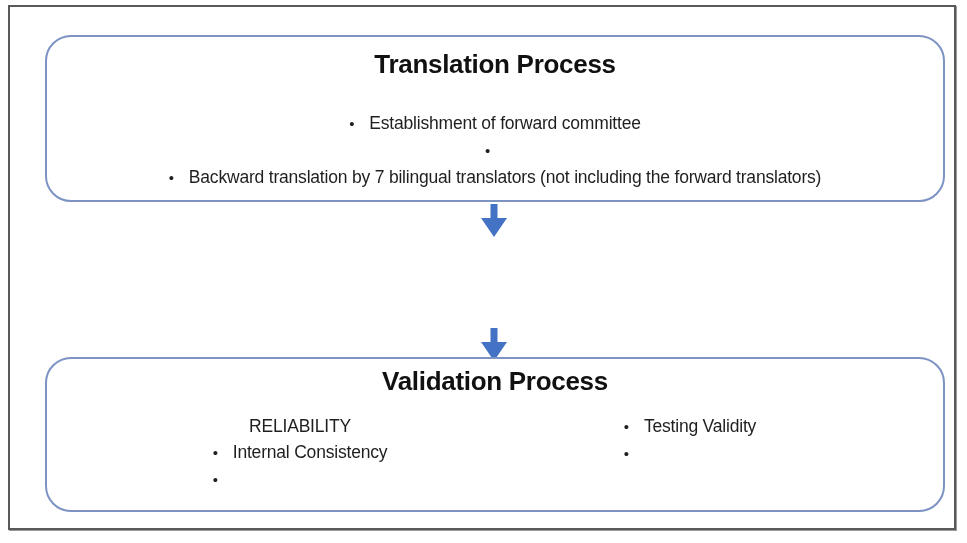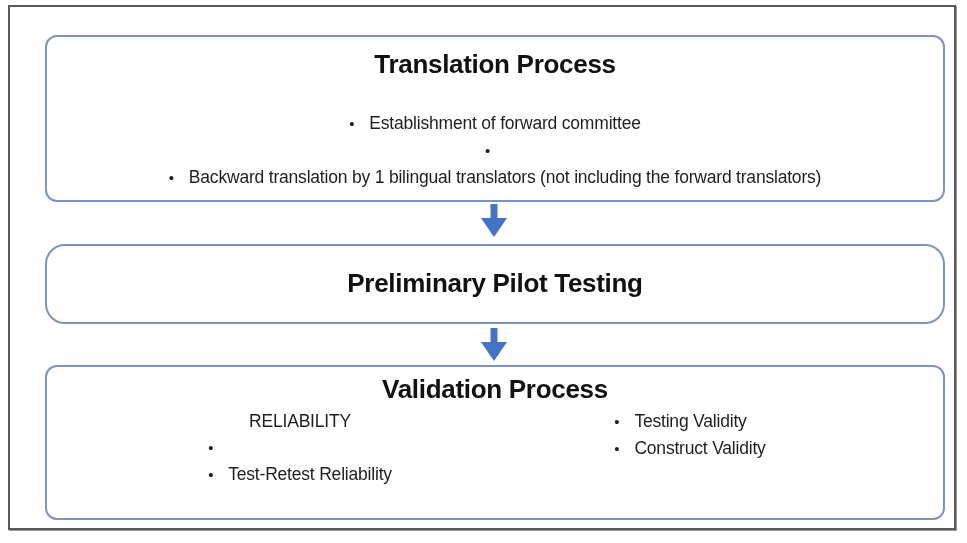--- a/index.html
+++ b/index.html
@@ -7,40 +7,40 @@
     position:relative; width:967px; height:543px; background:#ffffff;
     font-family:"Liberation Sans", sans-serif; color:#1f1f1f; overflow:hidden;
   }
   .frame {
     position:absolute; left:8px; top:5px; width:948px; height:525px;
     border:2px solid #595959; background:#ffffff; box-sizing:border-box;
     box-shadow:1px 1px 0 #9a9a9a;
   }
   .box {
     position:absolute; left:35px; width:900px; box-sizing:border-box;
-    border:2px solid #7D93C4; border-radius:12px; background:#ffffff;
+    border:2px solid #7D93C4; border-radius:26px; background:#ffffff;
   }
   .box1 { top:28px; height:167px; }
   .box2 { top:237px; height:80px; border-radius:20px;
           display:flex; align-items:center; justify-content:center; }
-  .box3 { top:358px; height:155px; }
+  .box3 { top:350px; height:155px; }
   .box-title {
     text-align:center; font-weight:bold; font-size:26px; line-height:1.2;
     letter-spacing:-0.3px; color:#111111;
   }
   .box1 .box-title { padding-top:12px; }
   .box3 .box-title { padding-top:7px; }
   .bullets { margin-top:30px; }
   .bullet-line {
     display:flex; justify-content:center; align-items:baseline;
     font-size:17.5px; line-height:27px; letter-spacing:-0.2px;
   }
   .dot { margin-right:15px; font-size:15px; }
   .cols {
-    display:flex; width:780px; margin:3px auto 0 auto;
+    display:flex; width:780px; margin:16px auto 0 auto;
   }
   .col { width:390px; text-align:center; }
   .col-header { font-size:17.5px; line-height:26px; letter-spacing:-0.2px; }
   .col-list { display:inline-block; text-align:left; }
   .col-list .bullet-line { justify-content:flex-start; }
   .arrow { position:absolute; left:471px; width:26px; height:33px; }
   .arrow1 { top:197px; }
   .arrow2 { top:321px; }
 </style>
 </head>
@@ -54,63 +54,59 @@
       <div class="bullets">
         <div class="bullet-line">
           <span class="dot">•</span>
           <span class="bullet-text">Establishment of forward committee</span>
         </div>
         <div class="bullet-line">
           <span class="dot">•</span>
         </div>
         <div class="bullet-line">
           <span class="dot">•</span>
-          <span class="bullet-text">Backward translation by 1 bilingual translators (not including the forward translators)</span>
+          <span class="bullet-text">Backward translation by 7 bilingual translators (not including the forward translators)</span>
         </div>
       </div>
     </div>
 
     <svg class="arrow arrow1" viewBox="0 0 26 33" aria-hidden="true">
       <path d="M9.5 0 H16.5 V14 H26 L13 33 L0 14 H9.5 Z" fill="#4472C4"></path>
     </svg>
 
-    <div class="box box2">
-      <div class="box-title">Preliminary Pilot Testing</div>
-    </div>
 
     <svg class="arrow arrow2" viewBox="0 0 26 33" aria-hidden="true">
       <path d="M9.5 0 H16.5 V14 H26 L13 33 L0 14 H9.5 Z" fill="#4472C4"></path>
     </svg>
 
     <div class="box box3">
       <div class="box-title">Validation Process</div>
       <div class="cols">
 
         <div class="col">
           <div class="col-header">RELIABILITY</div>
           <div class="col-list">
             <div class="bullet-line">
               <span class="dot">•</span>
+              <span class="bullet-text">Internal Consistency</span>
             </div>
             <div class="bullet-line">
               <span class="dot">•</span>
-              <span class="bullet-text">Test-Retest Reliability</span>
             </div>
           </div>
         </div>
 
         <div class="col">
           <div class="col-list">
             <div class="bullet-line">
               <span class="dot">•</span>
               <span class="bullet-text">Testing Validity</span>
             </div>
             <div class="bullet-line">
               <span class="dot">•</span>
-              <span class="bullet-text">Construct Validity</span>
             </div>
           </div>
         </div>
 
       </div>
     </div>
 
   </div>
 </div>
 

